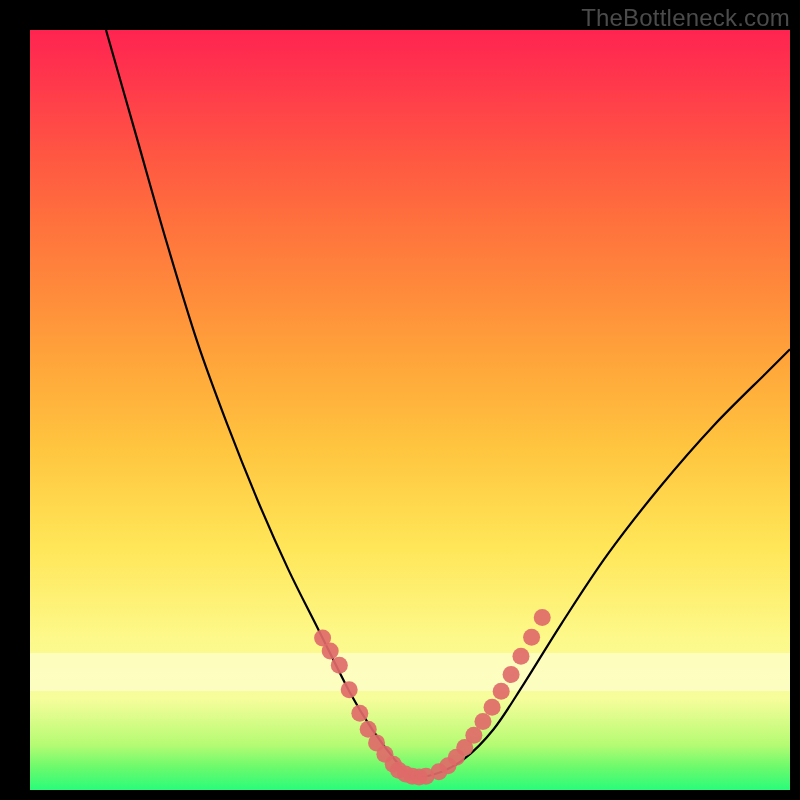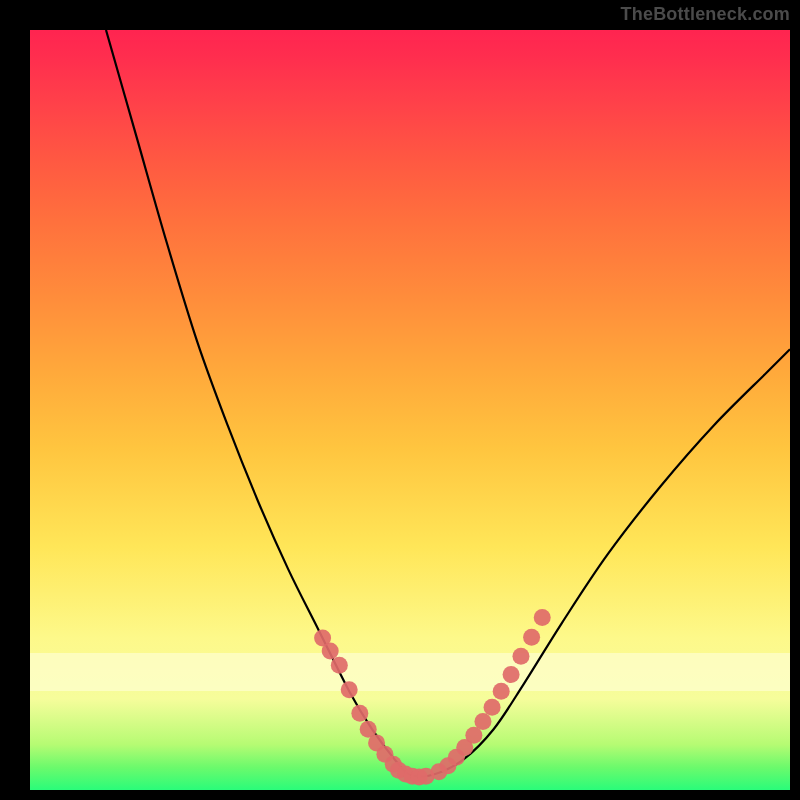--- a/index.html
+++ b/index.html
@@ -14,22 +14,22 @@
     position: relative;
     width: 800px;
     height: 800px;
     background: #000;
   }
   .watermark {
     position: absolute;
     top: 4px;
     right: 10px;
     color: #4b4b4b;
-    font-size: 18px;
-    font-weight: 700;
+    font-size: 24px;
+    font-weight: 400;
     letter-spacing: 0.2px;
     z-index: 10;
   }
   .plot-area {
     position: absolute;
     left: 30px;
     top: 30px;
     width: 760px;
     height: 760px;
     background: linear-gradient(to top,

